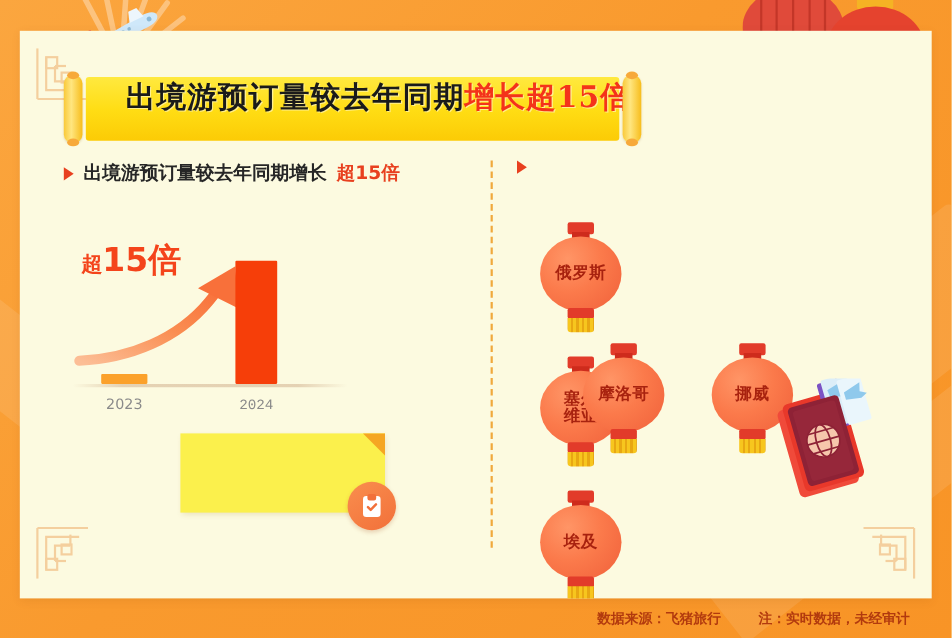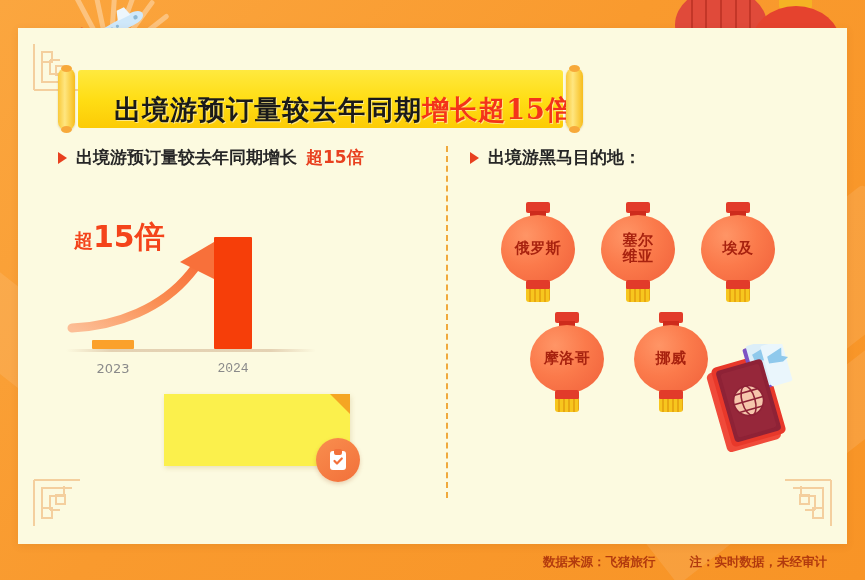--- a/index.html
+++ b/index.html
@@ -58,21 +58,21 @@
   .orn-br { right: 12px; bottom: 14px; transform: scale(-1,-1); }
 
   
   .banner {
     position: absolute; left: 40px; top: 40px; width: 525px; height: 62px;
   }
   .banner-body {
     position: absolute; left: 20px; top: 2px; right: 20px; bottom: 2px;
     background: linear-gradient(180deg,#FFE93F 0%,#FFDD14 52%,#FCCB05 100%);
     border-radius: 3px;
-    display: flex; align-items: flex-end; justify-content: center; padding-left: 47px;
+    display: flex; align-items: flex-start; justify-content: center; padding-left: 47px;
   }
   .banner-roll {
     position: absolute; top: 0; width: 17px; height: 62px;
     border-radius: 8px;
     background: linear-gradient(90deg,#F9C93A 0%,#FFE680 40%,#F7BD1C 100%);
     box-shadow: 0 1px 2px rgba(140,90,0,.25);
   }
   .banner-roll.left  { left: 0; }
   .banner-roll.right { right: 0; }
   .banner-roll::before, .banner-roll::after {
@@ -225,22 +225,22 @@
   .note-icon {
     position:absolute; left:258px; top:292px; width:44px; height:44px;
     border-radius:50%;
     background: linear-gradient(145deg,#F98E4E 0%,#F2703A 100%);
     display:flex; align-items:center; justify-content:center;
     box-shadow: 0 2px 4px rgba(160,70,20,.22);
   }
 
   
   .lantern-row { position:absolute; display:flex; }
-  .lantern-row.row1 { left:29px; top:56px;  gap:22px; }
-  .lantern-row.row2 { left:58px; top:166px; gap:26px; }
+  .lantern-row.row1 { left:19px; top:56px;  gap:22px;flex-direction:column; }
+  .lantern-row.row2 { left:58px; top:166px; gap:39px; }
 
   .lantern { position:relative; width:78px; height:100px; }
   .lantern .top {
     position:absolute; left:27px; top:0; width:24px; height:11px;
     border-radius:2px; background:#E23B2A;
   }
   .lantern .neck {
     position:absolute; left:31px; top:9px; width:16px; height:6px; background:#CE2B1C;
   }
   .lantern .globe {
@@ -443,21 +443,20 @@
         <rect x="9" y="2" width="6" height="4" rx="1" fill="#F2703A" stroke="#F2703A"></rect>
         <path d="M8.5 13 L11 15.5 L15.8 10.5" stroke="#F2703A" stroke-width="2.2"></path>
       </svg>
     </div>
   </div>
 
   <div class="col-right">
 
     <div class="sec-head">
       <span class="bullet"></span>
-      <span>出境游黑马目的地：</span>
     </div>
 
     <div class="lantern-row row1">
       <div class="lantern">
         <div class="top"></div>
         <div class="neck"></div>
         <div class="globe">
           <span class="label">俄罗斯</span>
         </div>
         <div class="bot"></div>

